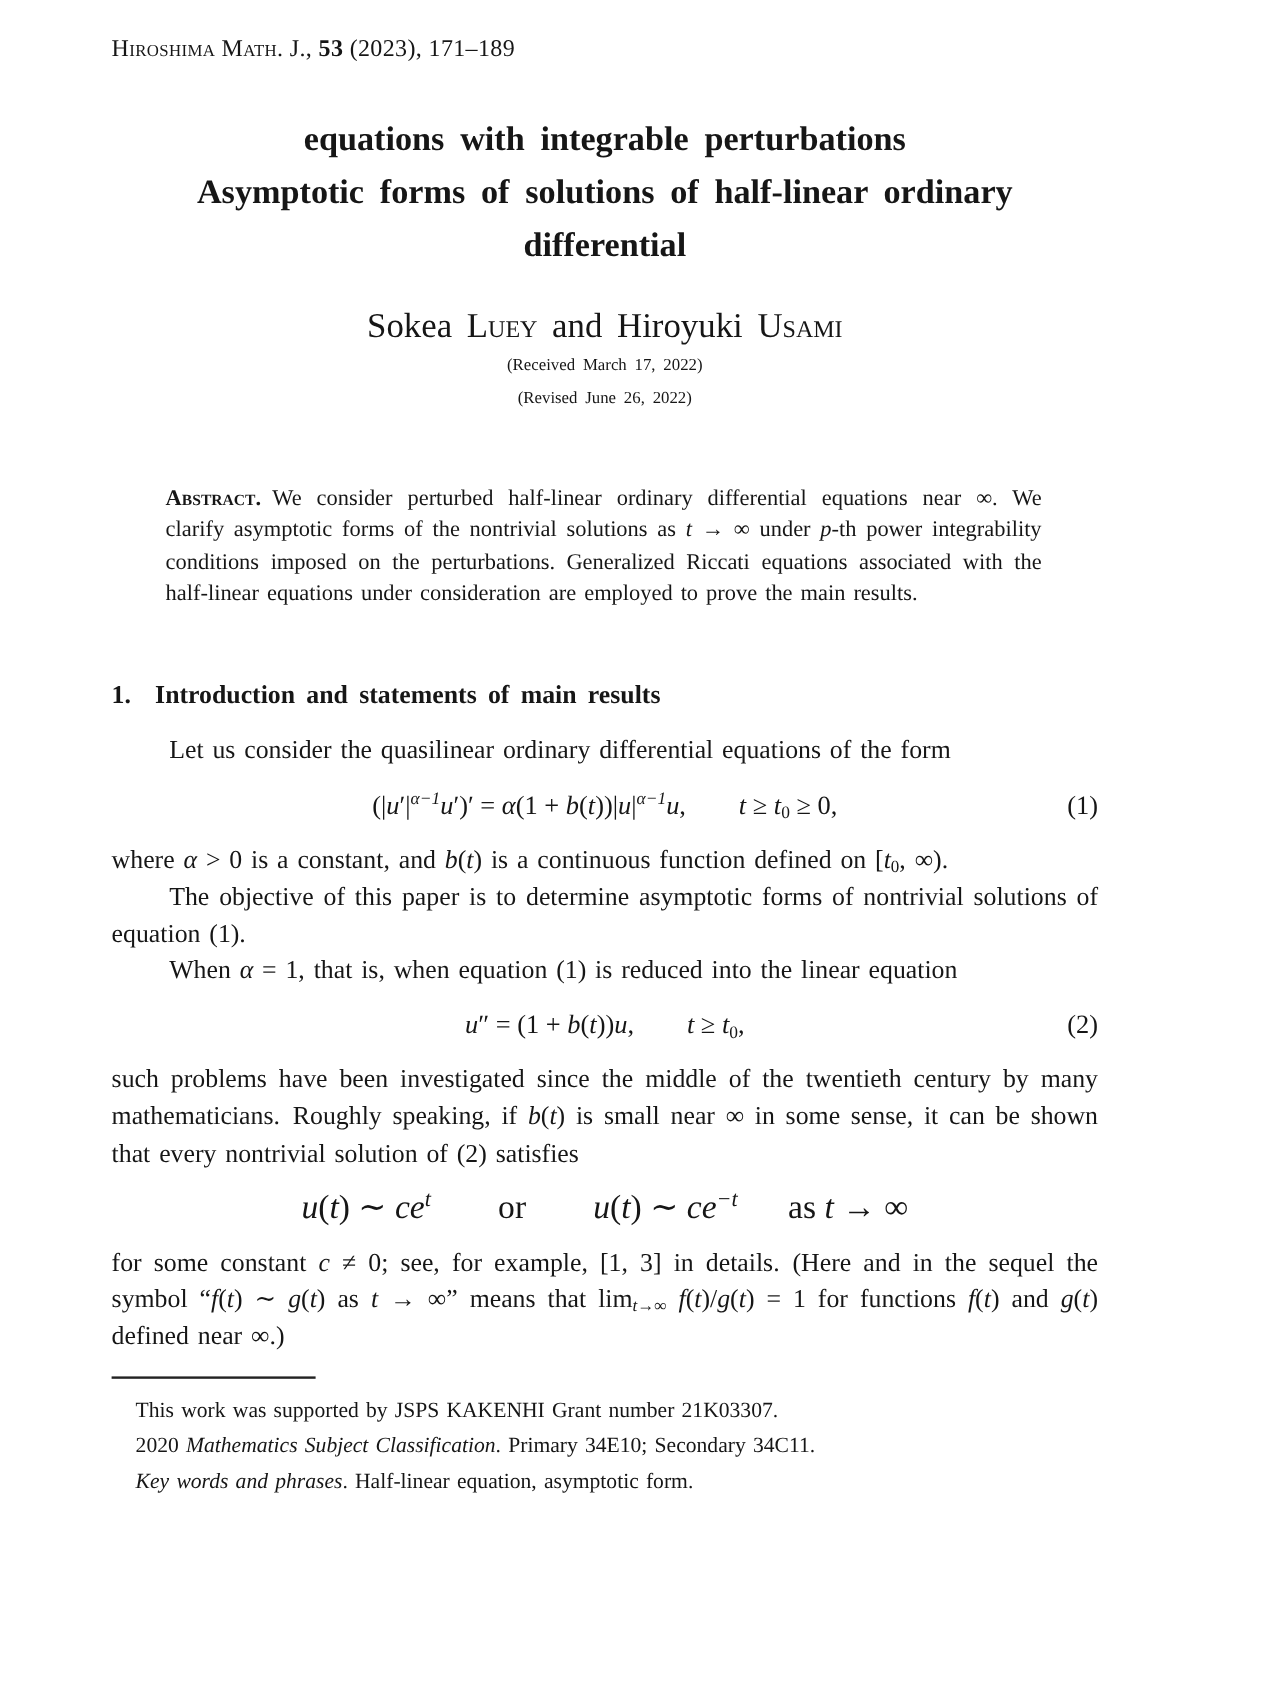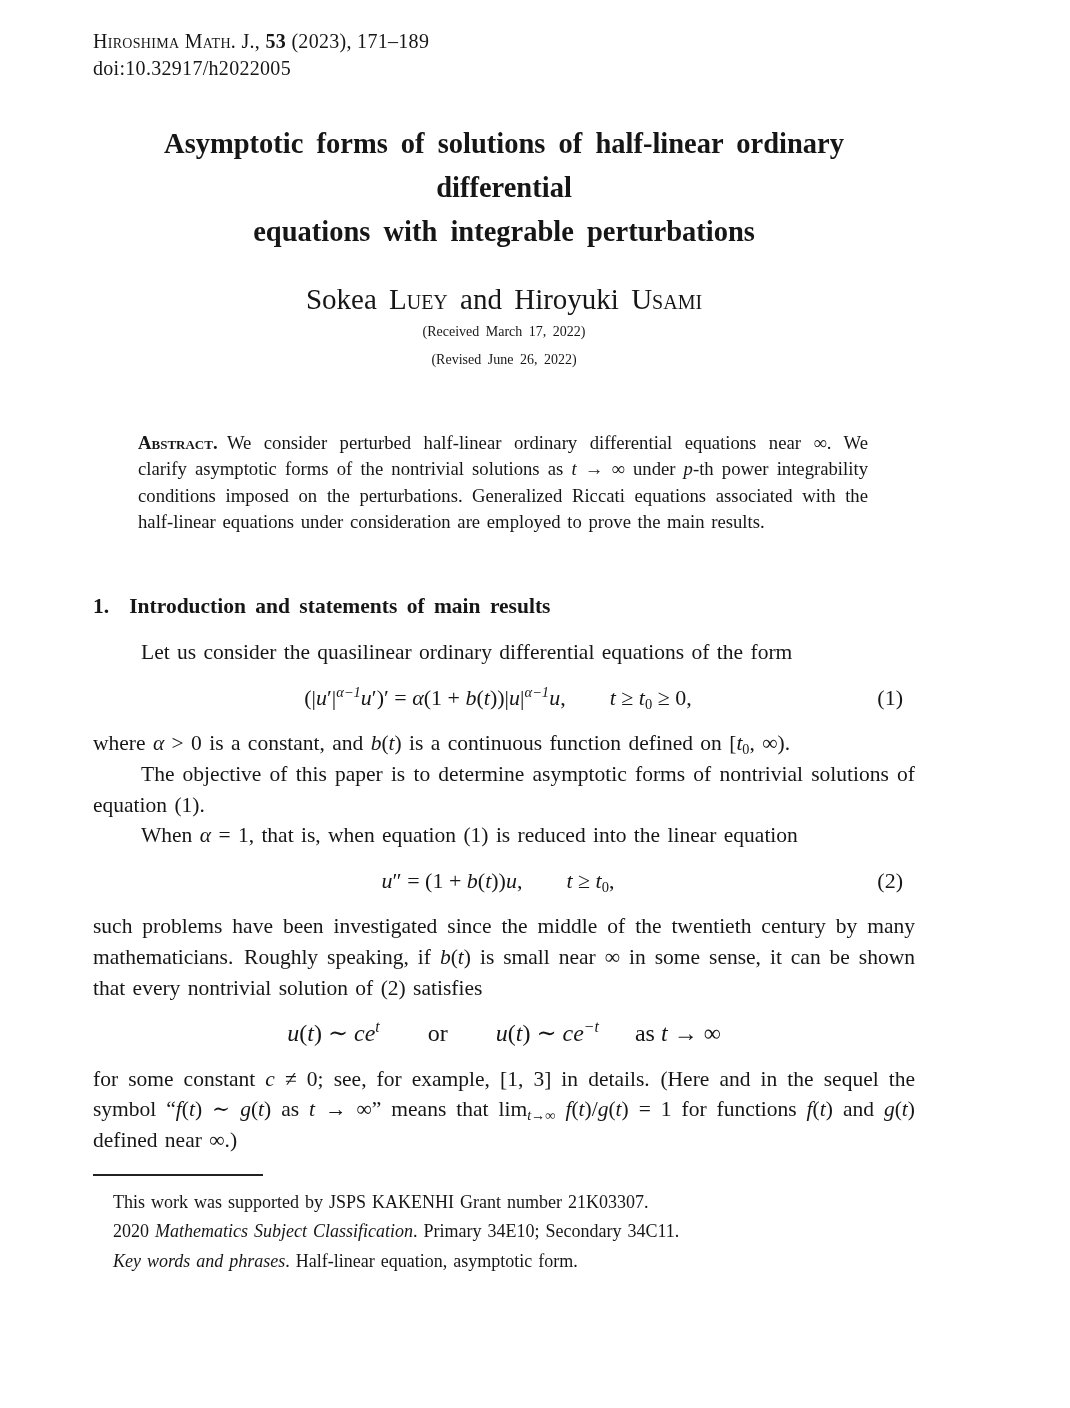--- a/index.html
+++ b/index.html
@@ -29,43 +29,42 @@
     margin:56px 0 0 45px;width:730px;
     font-size:18.7px;line-height:26.3px;text-align:justify;word-spacing:2px;
   }
   .section-heading{
     margin:56px 0 0 0;font-size:21.5px;line-height:30px;font-weight:bold;word-spacing:4px;
   }
   p{margin:0;text-align:justify;word-spacing:2px;}
   .first{margin-top:16px;}
   .indent{text-indent:48px;}
   .equation{
-    position:relative;margin:13px 12px 14px 0;text-align:center;
+    position:relative;margin:13px 0 14px 0;text-align:center;
     font-size:22px;line-height:33px;
   }
   .eq-tag{position:absolute;right:0;top:0;}
-  .display-formula{margin:13px 0 14px 0;text-align:center;font-size:24px;line-height:33px;}
+  .display-formula{margin:13px 0 14px 0;text-align:center;font-size:28px;line-height:33px;}
   .footnote{margin-top:18px;font-size:18px;line-height:29.3px;}
   .footnote-rule{width:170px;border:0;border-top:2px solid #222;margin:0 0 12px 0;}
   .footnote-line{padding-left:20px;text-align:justify;word-spacing:1.5px;}
 </style>
 </head>
 <body>
 
 <div class="page">
   <div class="content">
 
     <div class="journal-header">
       <div><span class="sc">Hiroshima Math. J., </span><span class="bf">53</span><span> (2023), 171–189</span></div>
-      <div>doi:10.32917/h2022005</div>
     </div>
 
     <h1 class="title">
+      <span>equations with integrable perturbations</span>
       <span>Asymptotic forms of solutions of half-linear ordinary differential</span>
-      <span>equations with integrable perturbations</span>
     </h1>
 
     <div class="authors"><span>Sokea </span><span class="sc">Luey</span><span> and Hiroyuki </span><span class="sc">Usami</span></div>
 
     <div class="dates">
       <div class="date-line">(Received March 17, 2022)</div>
       <div class="date-line">(Revised June 26, 2022)</div>
     </div>
 
     <div class="abstract"><span class="bf sc">Abstract.</span><span> We consider perturbed half-linear ordinary differential equations near ∞. We clarify asymptotic forms of the nontrivial solutions as </span><span class="it">t</span><span> → ∞ under </span><span class="it">p</span><span>-th power integrability conditions imposed on the perturbations. Generalized Riccati equations associated with the half-linear equations under consideration are employed to prove the main results.</span></div>

